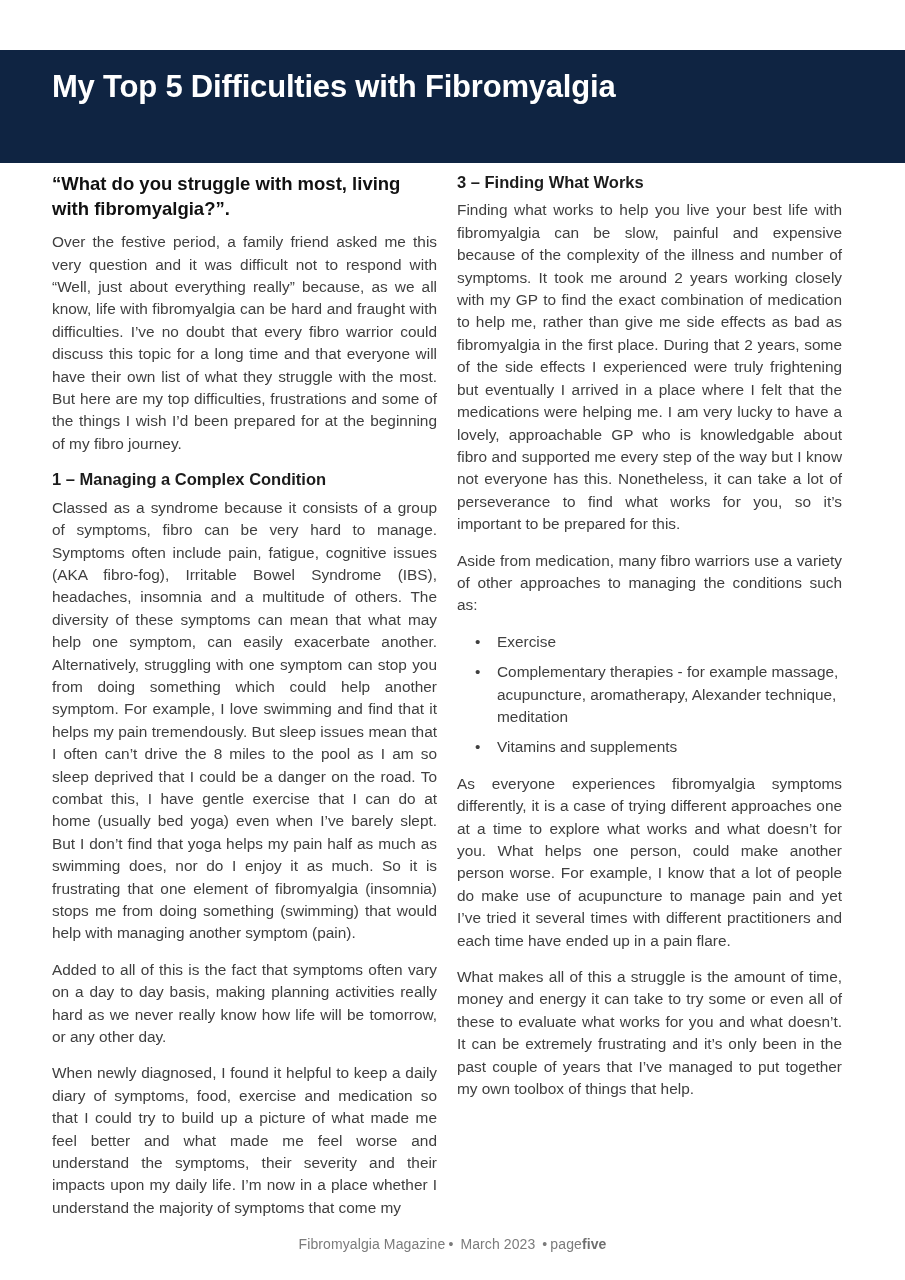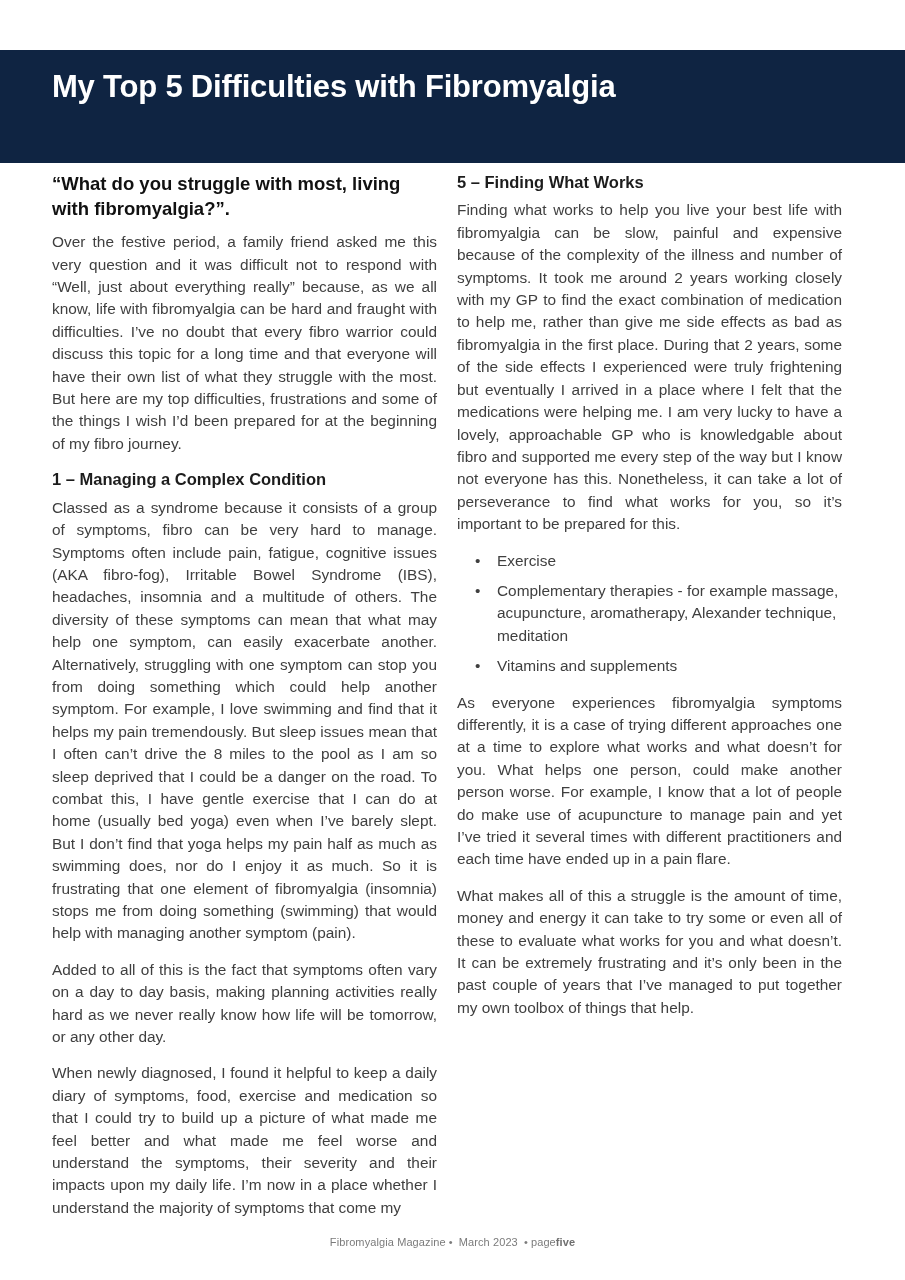--- a/index.html
+++ b/index.html
@@ -121,21 +121,21 @@
     color: #3f3f3f;
   }
 
   
   .footer {
     position: absolute;
     left: 0;
     top: 1236px;
     width: 905px;
     text-align: center;
-    font-size: 11px;
+    font-size: 14px;
     color: #7b7b7b;
     letter-spacing: 0.1px;
     white-space: nowrap;
   }
   .footer .sep {
     padding: 0 3px;
   }
   .footer .page-word {
     font-weight: normal;
   }
@@ -158,22 +158,23 @@
     <p class="body-text">Over the festive period, a family friend asked me this very question and it was difficult not to respond with “Well, just about everything really” because, as we all know, life with fibromyalgia can be hard and fraught with difficulties.  I’ve no doubt that every fibro warrior could discuss this topic for a long time and that everyone will have their own list of what they struggle with the most. But here are my top difficulties, frustrations and some of the things I wish I’d been prepared for at the beginning of my fibro journey.</p>
 
     <h2 class="section-heading">1 – Managing a Complex Condition</h2>
     <p class="body-text">Classed as a syndrome because it consists of a group of symptoms, fibro can be very hard to manage. Symptoms often include pain, fatigue, cognitive issues (AKA fibro-fog), Irritable Bowel Syndrome (IBS), headaches, insomnia and a multitude of others.  The diversity of these symptoms can mean that what may help one symptom, can easily exacerbate another. Alternatively, struggling with one symptom can stop you from doing something which could help another symptom.  For example, I love swimming and find that it helps my pain tremendously.  But sleep issues mean that I often can’t drive the 8 miles to the pool as I am so sleep deprived that I could be a danger on the road. To combat this, I have gentle exercise that I can do at home (usually bed yoga) even when I’ve barely slept. But I don’t find that yoga helps my pain half as much as swimming does, nor do I enjoy it as much. So it is frustrating that one element of fibromyalgia (insomnia) stops me from doing something (swimming) that would help with managing another symptom (pain).</p>
     <p class="body-text">Added to all of this is the fact that symptoms often vary on a day to day basis, making planning activities really hard as we never really know how life will be tomorrow, or any other day.</p>
     <p class="body-text last">When newly diagnosed, I found it helpful to keep a daily diary of symptoms, food, exercise and medication so that I could try to build up a picture of what made me feel better and what made me feel worse and understand the symptoms, their severity and their impacts upon my daily life. I’m now in a place whether I understand the majority of symptoms that come my</p>
   </div>
 
   <div class="col">
 
-    <h2 class="section-heading first-in-col">5 – Finding What Works</h2>
+    <h2 class="section-heading first-in-col">3 – Finding What Works</h2>
     <p class="body-text">Finding what works to help you live your best life with fibromyalgia can be slow, painful and expensive because of the complexity of the illness and number of symptoms.  It took me around 2 years working closely with my GP to find the exact combination of medication to help me, rather than give me side effects as bad as fibromyalgia in the first place.  During that 2 years, some of the side effects I experienced were truly frightening but eventually I arrived in a place where I felt that the medications were helping me. I am very lucky to have a lovely, approachable GP who is knowledgable about fibro and supported me every step of the way but I know not everyone has this.  Nonetheless, it can take a lot of perseverance to find what works for you, so it’s important to be prepared for this.</p>
+    <p class="body-text">Aside from medication, many fibro warriors use a variety of other approaches to managing the conditions such as:</p>
 
     <ul class="approach-list">
       <li>
         <span class="bullet-dot">•</span>
         <span>Exercise</span>
       </li>
       <li>
         <span class="bullet-dot">•</span>
         <span>Complementary therapies  - for example massage, acupuncture, aromatherapy, Alexander technique, meditation</span>
       </li>

